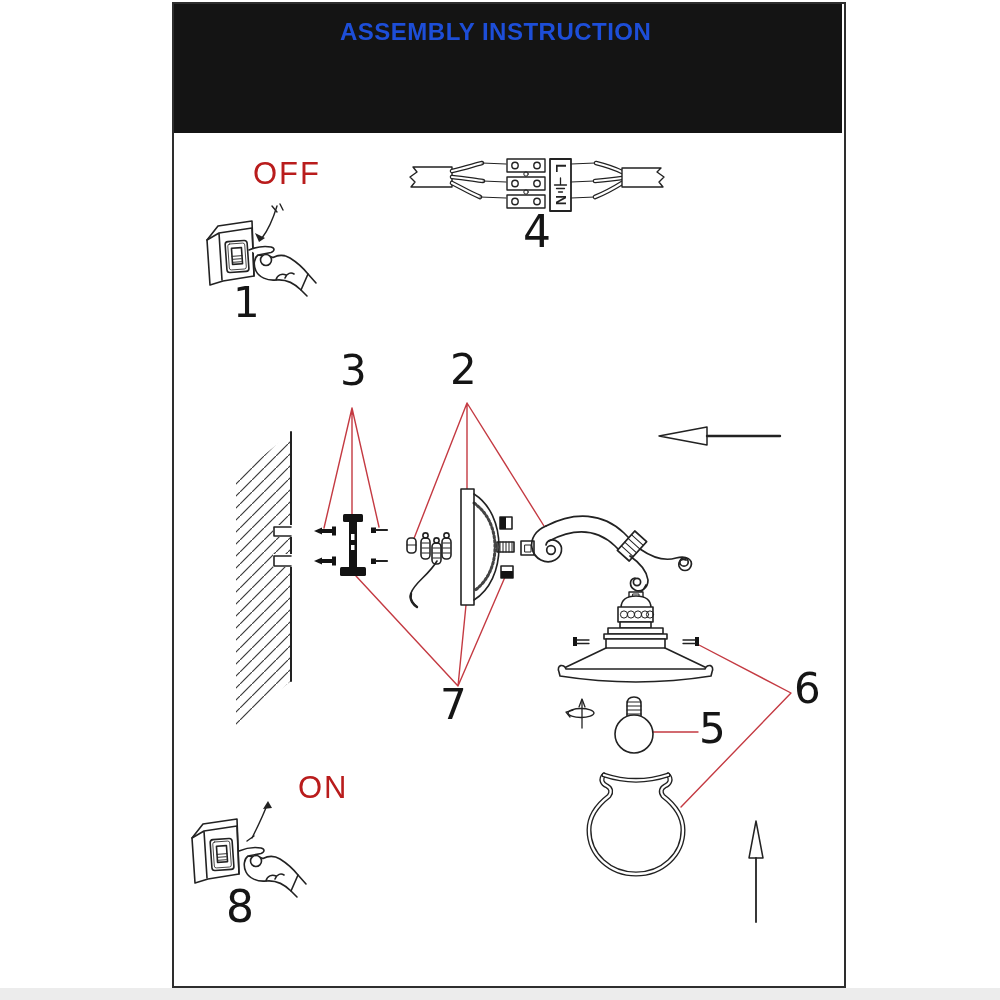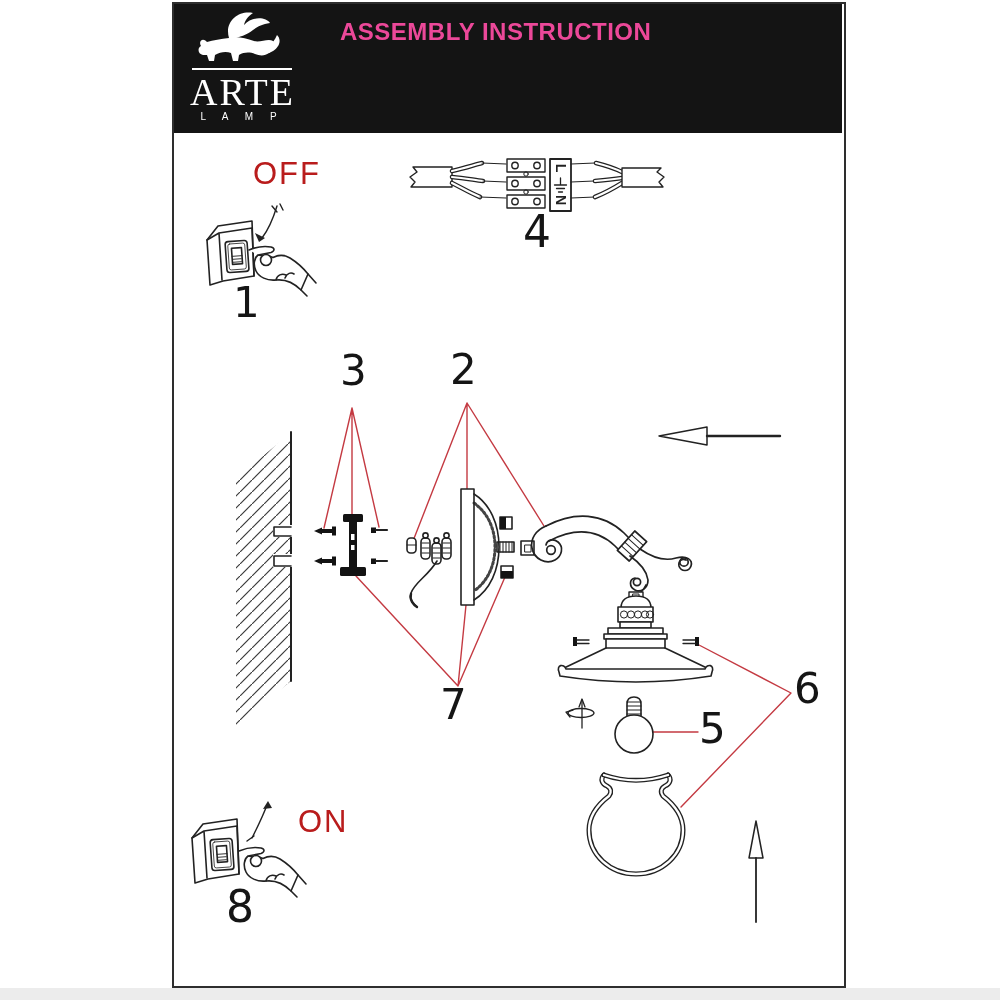--- a/index.html
+++ b/index.html
@@ -1,21 +1,21 @@
 <!DOCTYPE html>
 <html><head>
 <meta charset="utf-8">
 <style>
   html,body{margin:0;padding:0;background:#ffffff;}
   #stage{position:relative;width:1000px;height:1000px;background:#fff;overflow:hidden;
          font-family:"Liberation Sans",sans-serif;color:#1c1c1c;}
   #page-border{position:absolute;left:172px;top:2px;width:670px;height:982px;
                border:2px solid #2e2e2e;background:#fff;box-shadow:0 4px 0 rgba(0,0,0,.14);}
   #header-band{position:absolute;left:174px;top:4px;width:668px;height:129px;background:#141414;}
-  .htxt{position:absolute;color:#ec4899;white-space:nowrap;}
+  .htxt{position:absolute;color:#1d4ed8;white-space:nowrap;}
   #title-en{left:340px;top:18px;font-size:24px;font-weight:bold;letter-spacing:.5px;}
   #title-ru{left:344px;top:64px;font-size:36px;font-weight:bold;letter-spacing:1px;}
   #model-code{left:598px;top:70px;font-size:33px;font-weight:normal;letter-spacing:.5px;}
   #logo{position:absolute;left:190px;top:8px;width:110px;height:124px;text-align:center;}
   #logo .rule{position:absolute;left:2px;top:60px;width:100px;height:2px;background:#fff;}
   #brand-name{position:absolute;left:0;top:62px;width:104px;font-family:"Liberation Serif",serif;
               font-size:38px;color:#fff;letter-spacing:2px;}
   #brand-sub{position:absolute;left:2px;top:103px;width:100px;font-size:10px;color:#fff;letter-spacing:7px;}
   .num{position:absolute;font-family:"DejaVu Sans",sans-serif;font-size:42px;color:#151515;line-height:1;}
   .switchlbl{position:absolute;font-size:31px;letter-spacing:2px;color:#b91c1c;line-height:1;}
@@ -24,30 +24,20 @@
 </style>
 </head>
 <body>
 
 <div id="stage">
 
   <div id="page-border"></div>
   <div id="bottom-strip"></div>
 
   <div id="header-band"></div>
-  <div id="logo">
-    <svg width="104" height="58" viewBox="0 0 104 58">
-      <path d="M36,30 C31,13 46,2 60,5 C54,9 52,13 51,17 C59,8 73,9 77,15 C69,16 64,19 60,22 C54,27 46,29 40,31 Z" fill="#fff"></path>
-      <path d="M14,34 C10,29 5,33 8,38 C4,40 5,46 10,47 L14,47 L16,53 L21,53 L22,47 C27,44 33,43 38,45 L40,53 L45,53 L46,47 C51,44 57,44 62,46 C67,48 72,48 76,45 C81,42 84,36 80,33 C75,30 67,35 61,33 C52,30 44,28 36,30 C28,31 20,32 14,34 Z" fill="#fff"></path>
-      <path d="M76,45 C85,42 90,33 84,27 C82,32 79,36 74,39 Z" fill="#fff"></path>
-    </svg>
-    <div class="rule"></div>
-    <div id="brand-name">ARTE</div>
-    <div id="brand-sub">L A M P</div>
-  </div>
   <div class="htxt" id="title-en">ASSEMBLY INSTRUCTION</div>
 
   <svg width="1000" height="1000" viewBox="0 0 1000 1000" style="position:absolute;left:0;top:0" stroke="#222" fill="none" stroke-width="1.6" stroke-linecap="round" stroke-linejoin="round">
     <defs>
       <pattern id="hatch" width="12" height="12" patternUnits="userSpaceOnUse">
         <path d="M-2,14 L14,-2" stroke="#3a3a3a" stroke-width="1.2"></path>
       </pattern>
       <g id="swbox">
         <path d="M0,18 L11,4 L45,-1 L47,54 L16,59 L3,63 Z" fill="#fff"></path>
         <path d="M0,18 L12,11 L45,6 M12,11 L15,58 M45,6 L47,54"></path>
@@ -278,15 +268,15 @@
 
   <div class="switchlbl" style="left:253px;top:158px">OFF</div>
   <div class="num" style="left:233px;top:282px">1</div>
   <div class="num" style="left:450px;top:349px">2</div>
   <div class="num" style="left:340px;top:350px">3</div>
   <div class="num" style="left:523px;top:210px;font-size:44px">4</div>
   <div class="num" style="left:699px;top:708px">5</div>
   <div class="num" style="left:794px;top:668px">6</div>
   <div class="num" style="left:440px;top:684px">7</div>
   <div class="num" style="left:226px;top:885px;font-size:44px">8</div>
-  <div class="switchlbl" style="left:298px;top:806px">ON</div>
+  <div class="switchlbl" style="left:298px;top:772px">ON</div>
 
 </div>
 
 </body></html>

